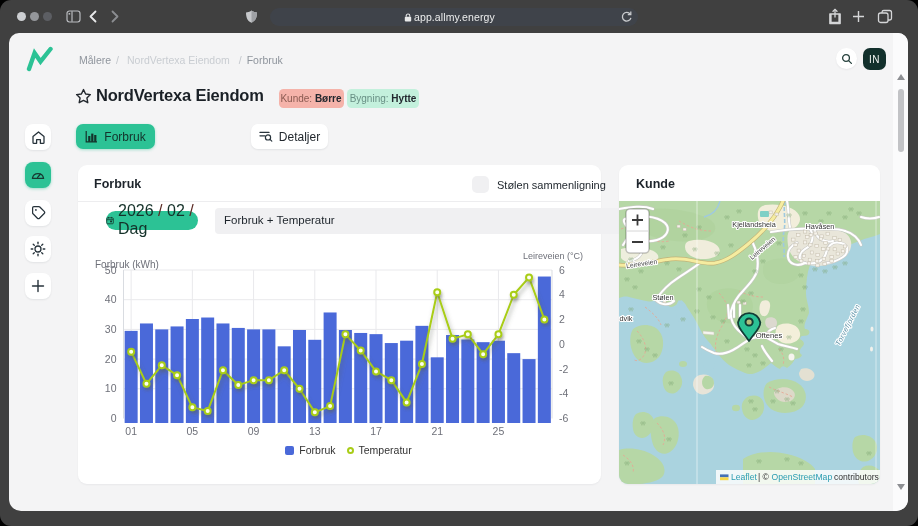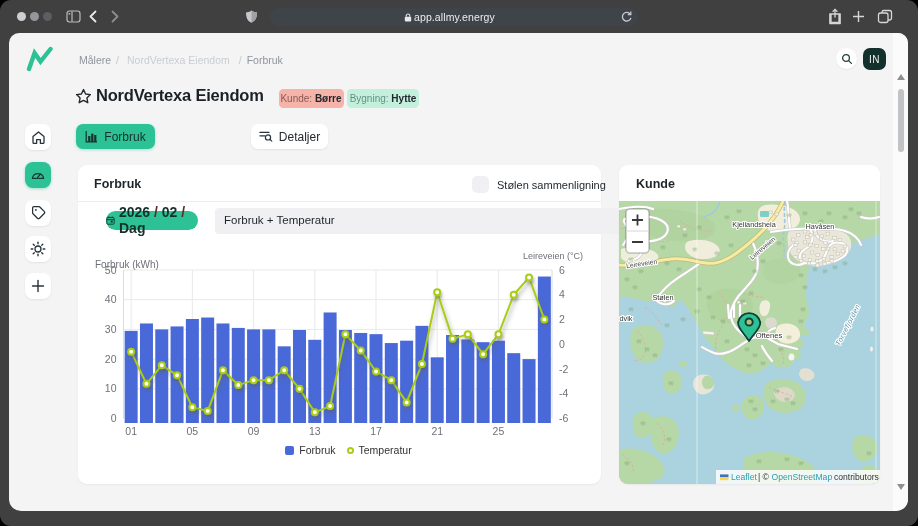--- a/index.html
+++ b/index.html
@@ -152,21 +152,21 @@
       <div class="abs" style="left:419px;top:13.5px;font-size:11px;color:#1d242b;white-space:nowrap">Stølen sammenligning</div>
       <div class="abs" style="left:0;top:35.5px;width:523px;height:1px;background:#ededef"></div>
       <div class="abs" style="left:28px;top:45.5px;width:92px;height:19.5px;background:#2cc295;border-radius:10px;display:flex;align-items:center;justify-content:center;gap:4px">
         <svg width="11" height="11" viewBox="0 0 11 11">
             <rect x="1" y="1.8" width="9" height="8.2" rx="1.2" fill="none" stroke="#16342d" stroke-width="1.1"></rect>
             <line x1="1.2" y1="4.4" x2="9.8" y2="4.4" stroke="#16342d" stroke-width="1.1"></line>
             <line x1="3.4" y1="0.6" x2="3.4" y2="2.6" stroke="#16342d" stroke-width="1.1"></line>
             <line x1="7.6" y1="0.6" x2="7.6" y2="2.6" stroke="#16342d" stroke-width="1.1"></line>
             <rect x="5.6" y="5.6" width="2.6" height="2.4" fill="#16342d"></rect>
           </svg>
-        <span style="font-size:14px;color:#143129;font-weight:700">2026 <span style="color:#5c2b25">/</span> 02 <span style="color:#5c2b25">/</span> Dag</span>
+        <span style="font-size:16px;color:#143129;font-weight:400">2026 <span style="color:#5c2b25">/</span> 02 <span style="color:#5c2b25">/</span> Dag</span>
       </div>
       <div class="abs" style="left:137px;top:43px;width:432px;height:25.5px;background:#f0f0f2;border-radius:4px">
         <span class="abs" style="left:9px;top:6px;font-size:11.5px;color:#1d242b">Forbruk + Temperatur</span>
         <span class="abs" style="right:14px;top:5px;font-size:11px;color:#15191e">▼</span>
       </div>
       <svg class="abs" style="left:0;top:84px" width="523" height="200" viewBox="0 0 523 200">
         <defs>
           <filter id="lsh" x="-10%" y="-10%" width="120%" height="130%">
               <feDropShadow dx="1.5" dy="3.5" stdDeviation="2.2" flood-color="#5a5f52" flood-opacity="0.5"></feDropShadow>
             </filter>

